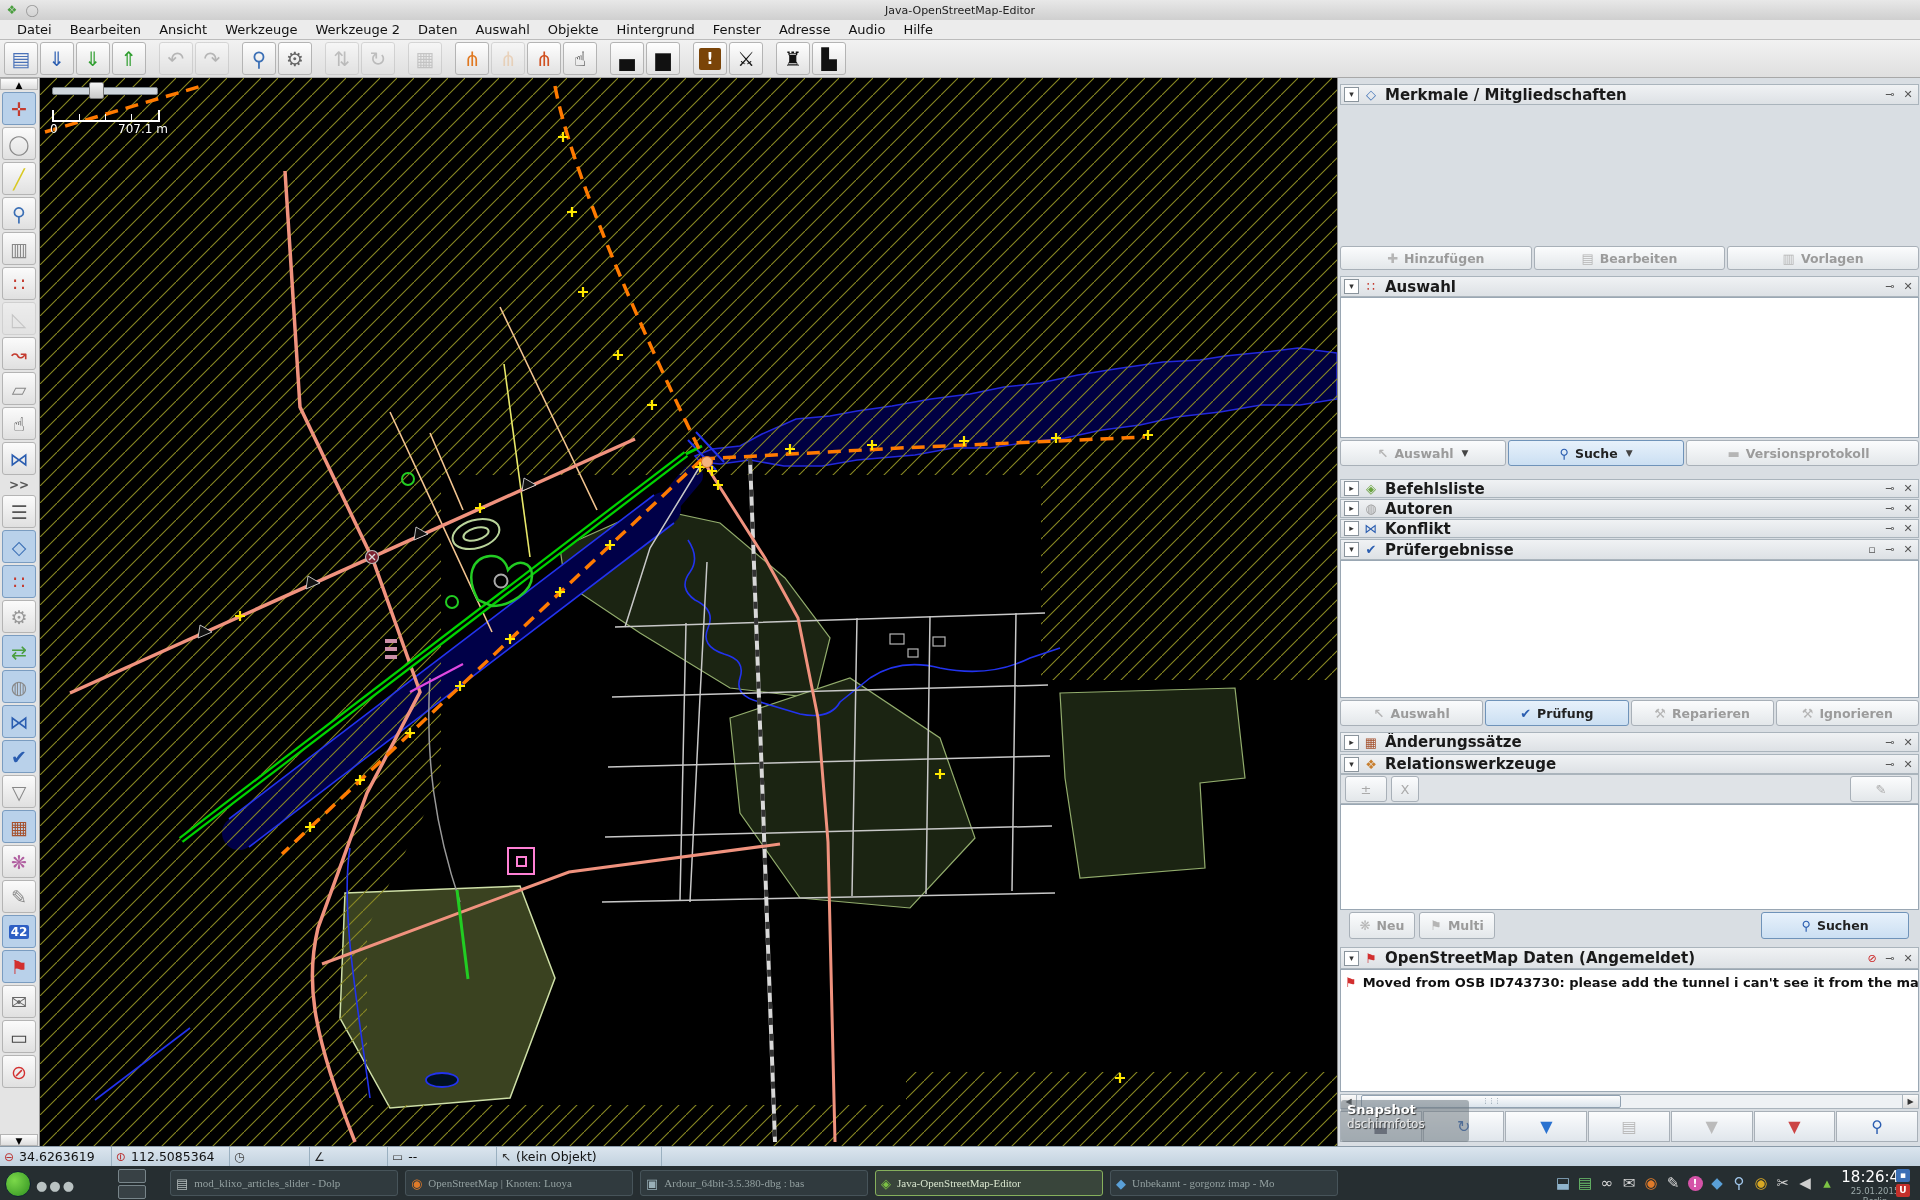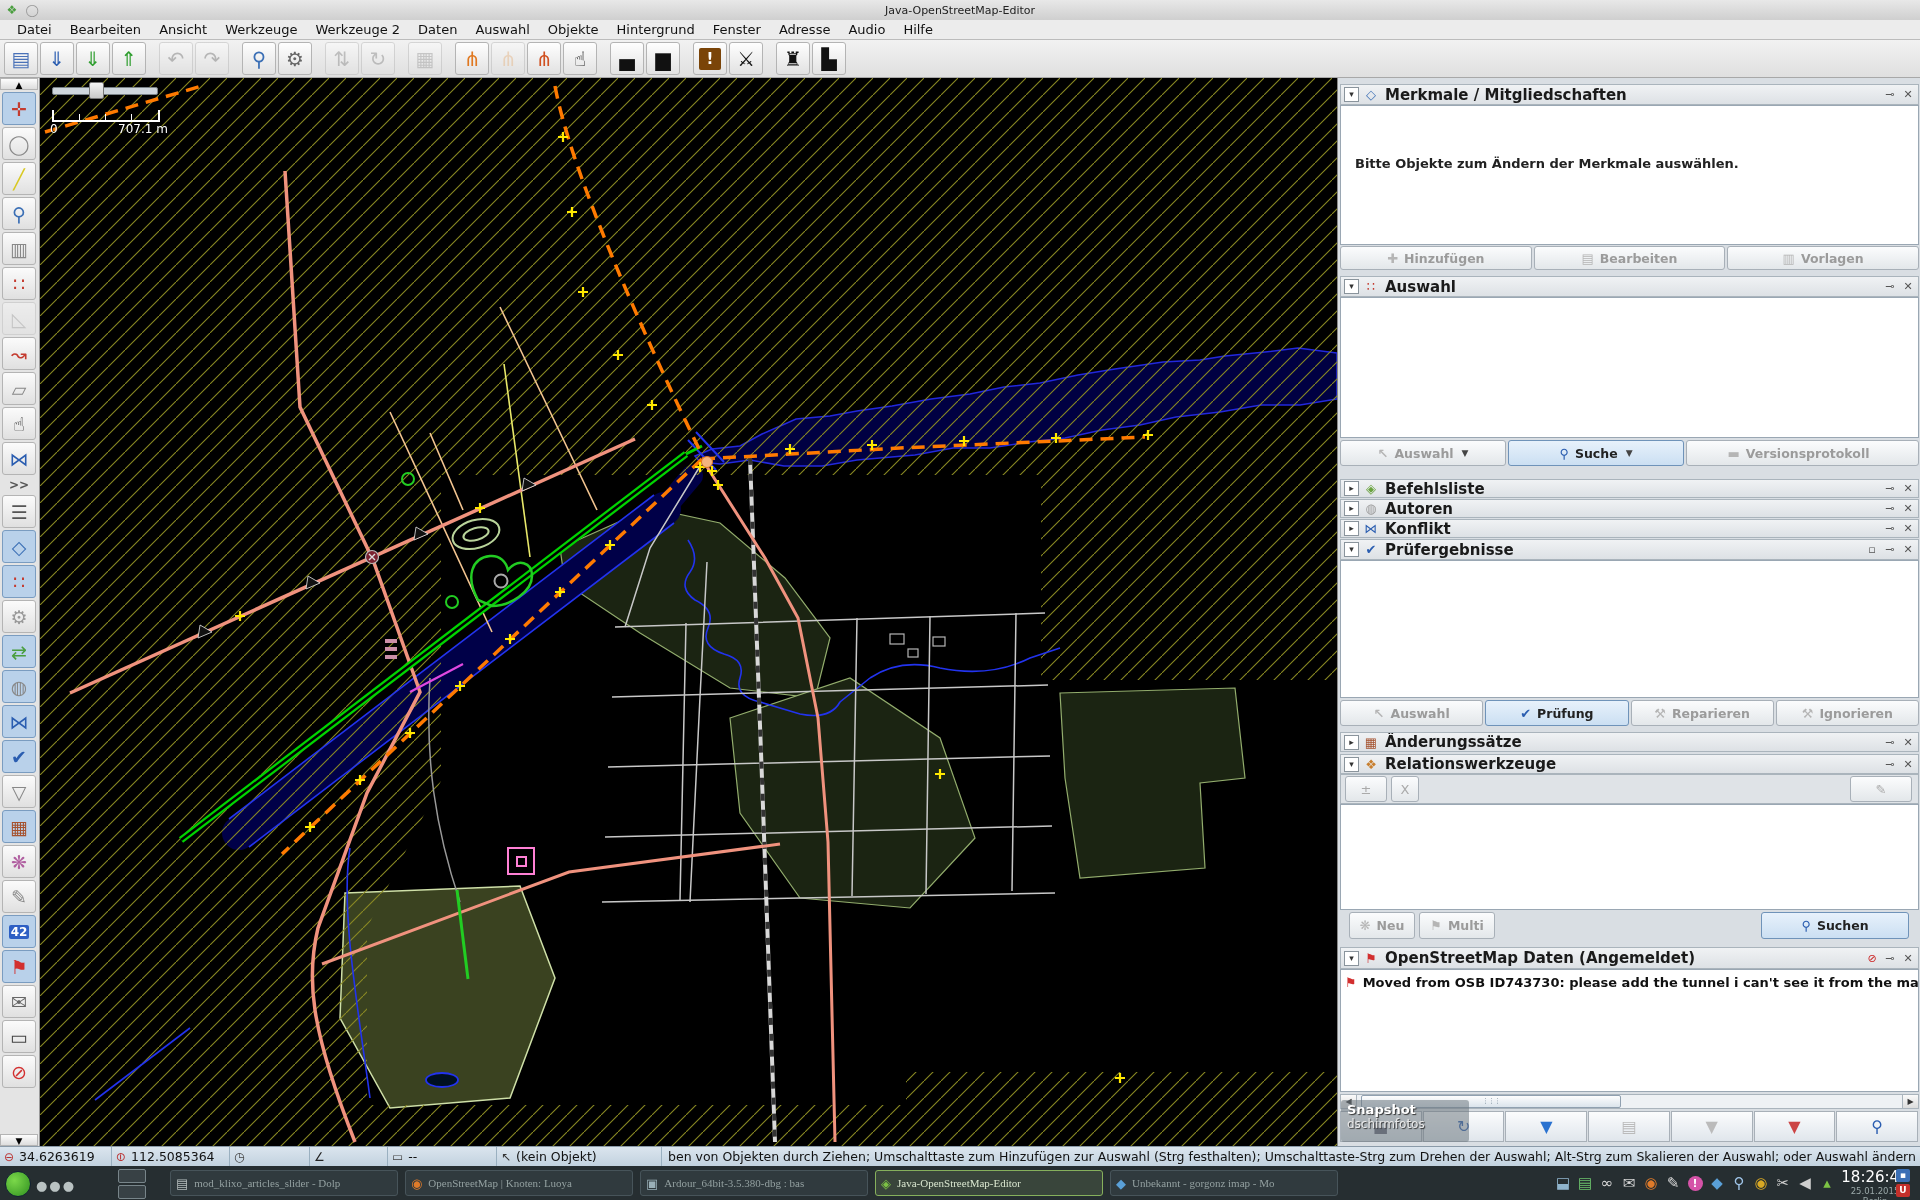--- a/index.html
+++ b/index.html
@@ -408,23 +408,20 @@
 
   <div id="rightpanel">
 
     <div class="ph" style="top:6px">
       <span class="cbx ic-collapse-down-icon" style="color: rgb(51, 51, 51);">▾</span>
       <span class="picon ic-tags-icon" style="color: rgb(59, 111, 181);">◇</span>
       <span class="ptitle">Merkmale / Mitgliedschaften</span>
       <span class="hic ic-pin-icon" style="color: rgb(85, 85, 85);">⊸</span>
       <span class="hic ic-close-icon" style="color: rgb(85, 85, 85);">✕</span>
     </div>
-    <div class="pc" style="top:27px;height:140px">
-      <div class="pmsg">Bitte Objekte zum Ändern der Merkmale auswählen.</div>
-    </div>
     <div class="btnrow" style="top:168px;height:24px;grid-template-columns:1fr 1fr 1fr">
 
     <div class="pbtn disabled">
           <span class="bic ic-plus-icon" style="color: rgb(170, 170, 170);">✚</span>
           <span>Hinzufügen</span>
         </div>
         <div class="pbtn disabled">
           <span class="bic ic-edit-icon" style="color: rgb(170, 170, 170);">▤</span>
           <span>Bearbeiten</span>
         </div>
@@ -624,21 +621,20 @@
         </div>
         <div class="ssec" style="width: 109px;">
           <span class="sic ic-ruler-icon" style="color: rgb(68, 68, 68);">▭</span>
           <span class="sval">--</span>
         </div>
         <div class="ssec" style="width: 165px;">
           <span class="sic ic-kein-objekt-icon" style="color: rgb(51, 51, 51);">↖</span>
           <span class="sval">(kein Objekt)</span>
         </div>
       </div>
-    <div id="shelp">ben von Objekten durch Ziehen; Umschalttaste zum Hinzufügen zur Auswahl (Strg festhalten); Umschalttaste-Strg zum Drehen der Auswahl; Alt-Strg zum Skalieren der Auswahl; oder Auswahl ändern</div>
   </div>
 
   <div id="taskbar">
     <div id="geeko"></div>
     <div id="dots">●●●</div>
     <div id="pager">
         <div></div>
         <div></div>
       </div>
     <div id="tasks">

